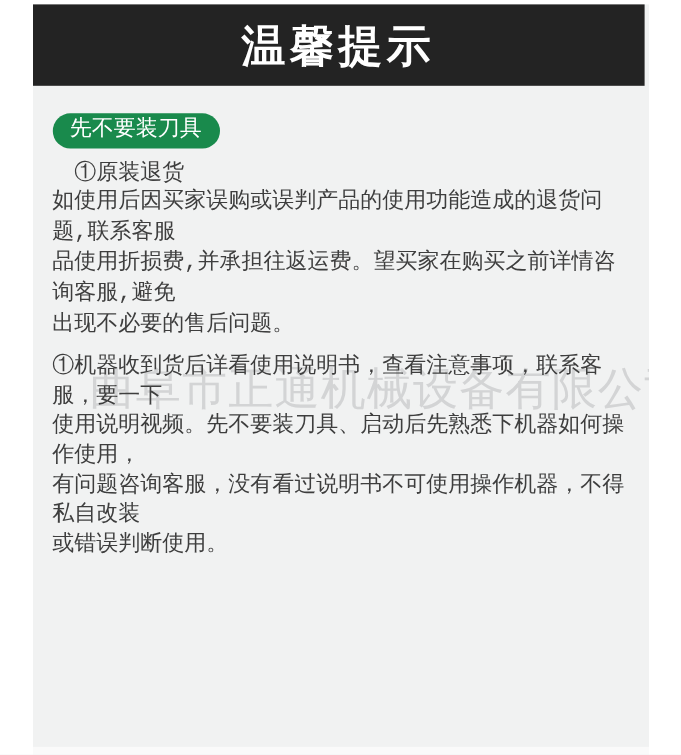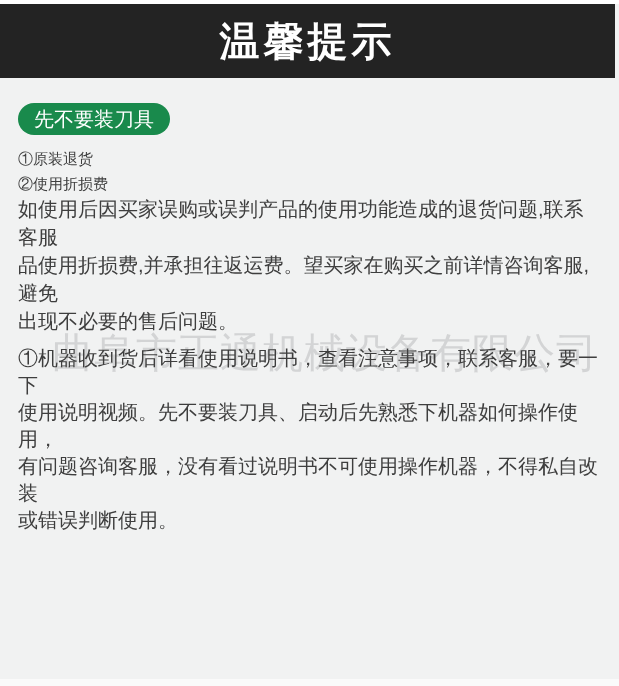--- a/index.html
+++ b/index.html
@@ -1,25 +1,25 @@
 <!DOCTYPE html>
 <html><head>
 <meta charset="utf-8">
 <style>
   html, body { margin: 0; padding: 0; }
   body { background: #ffffff; }
 
   .page {
     position: relative;
-    width: 619px;
+    width: 560px;
     height: 686px;
     margin: 0 auto;
     background: #f1f2f2;
     overflow: hidden;
-    font-family: Liberation Sans, sans-serif;
+    font-family: Liberation Mono, monospace;
   }
 
   .top-strip {
     height: 4px;
     background: #ffffff;
   }
 
   .header {
     height: 74px;
     margin-right: 4px;
@@ -49,22 +49,23 @@
     font-size: 20px;
     line-height: 24px;
     padding: 4px 16px;
     border-radius: 17px;
   }
   .badge.second { margin-top: 10px; }
 
   .item-heading {
     margin-top: 12px;
     color: #3e3e3e;
-    font-size: 15px;
+    font-size: 20px;
     line-height: 23px;
+    margin-left: 20px;
   }
   .item-heading.tight { margin-top: 2px; }
 
   .item-body {
     color: #3e3e3e;
     font-size: 20px;
     line-height: 28px;
     white-space: pre-line;
   }
 
@@ -126,21 +127,20 @@
 
   <main class="content">
 
     <div class="badge">先不要装刀具</div>
 
     <div>
       <div class="item-heading">①原装退货</div>
     </div>
 
     <div>
-      <div class="item-heading tight">②使用折损费</div>
       <div class="item-body">如使用后因买家误购或误判产品的使用功能造成的退货问题,联系客服
 品使用折损费,并承担往返运费。望买家在购买之前详情咨询客服,避免
 出现不必要的售后问题。</div>
     </div>
 
 
     <div class="notice-body first">①机器收到货后详看使用说明书，查看注意事项，联系客服，要一下
 使用说明视频。先不要装刀具、启动后先熟悉下机器如何操作使用，
 有问题咨询客服，没有看过说明书不可使用操作机器，不得私自改装
 或错误判断使用。</div>

